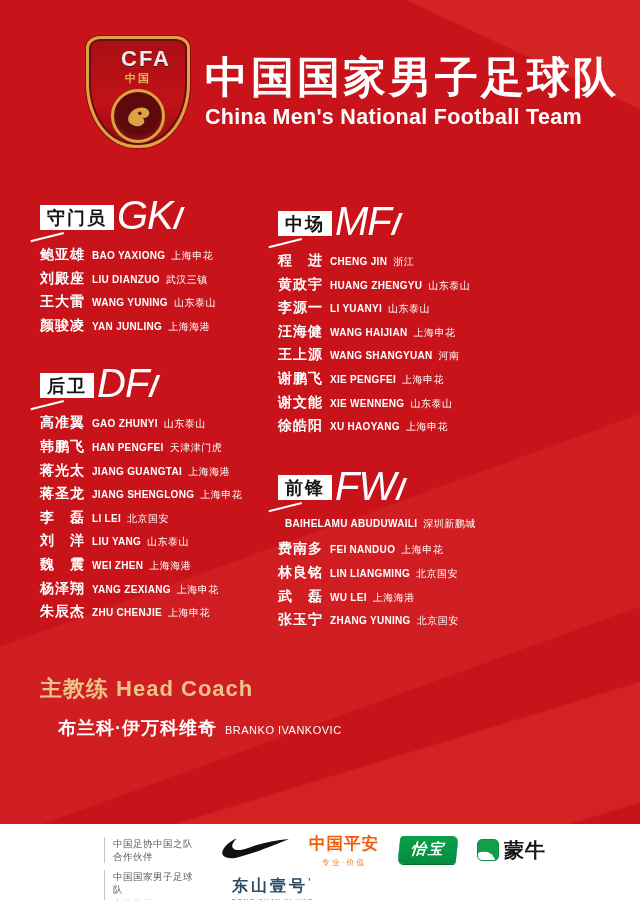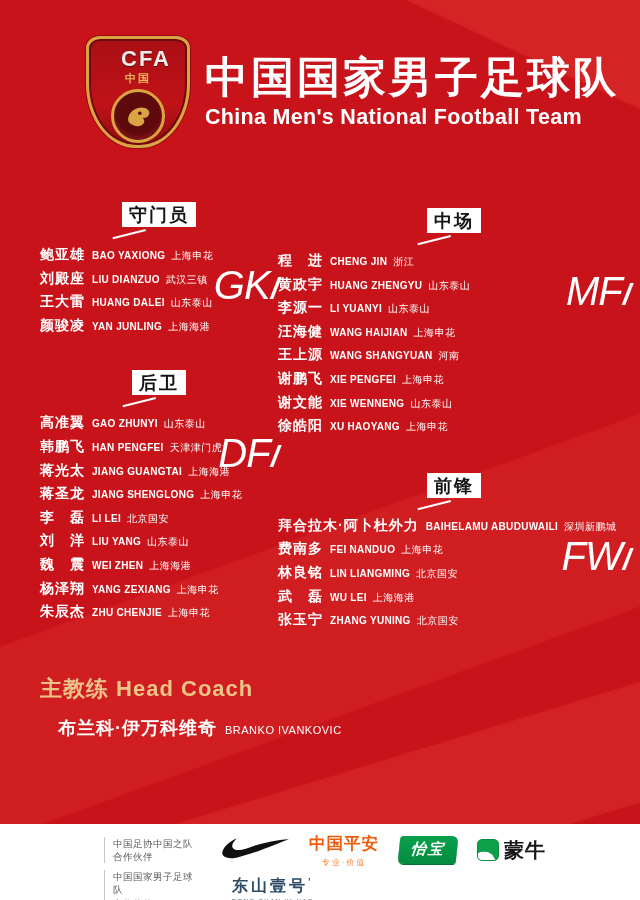--- a/index.html
+++ b/index.html
@@ -35,21 +35,21 @@
   }
   .titles{ margin-left:15px; }
   .title-cn{ color:#fff; font-size:43px; font-weight:900; letter-spacing:3px; line-height:1.1; white-space:nowrap; }
   .title-en{ color:#fff; font-size:21.5px; font-weight:700; margin-top:3px; letter-spacing:0.3px; white-space:nowrap; }
 
   
   .columns{ position:absolute; top:196px; left:40px; right:10px; display:flex; }
   .col-left{ width:238px; flex:none; }
   .col-right{ flex:1; min-width:0; padding-top:6px; }
 
-  .sec-header{ display:flex; align-items:flex-end; margin-bottom:14px; height:36px;flex-direction:column; }
+  .sec-header{ display:flex; align-items:flex-end; margin-bottom:14px; height:36px; }
   .sec-box{
     background:#fff; color:#141414; font-size:18px; font-weight:900;
     padding:4px 7px 3px; letter-spacing:2px; position:relative; line-height:1; align-self:center; margin-top:6px;
   }
   .sec-box::after{ 
     content:""; position:absolute; left:-10px; bottom:-4px; width:34px; height:2px;
     background:#fff; transform:rotate(-14deg); transform-origin:right bottom;
   }
   .sec-letters{
     color:#fff; font-size:40px; font-weight:400; font-style:italic;
@@ -145,21 +145,21 @@
             </div>
 
             <div class="player-row">
               <span class="p-name">刘殿座</span>
               <span class="p-pinyin">LIU DIANZUO</span>
               <span class="p-club">武汉三镇</span>
             </div>
 
             <div class="player-row">
               <span class="p-name">王大雷</span>
-              <span class="p-pinyin">HUANG DALEI</span>
+              <span class="p-pinyin">WANG YUNING</span>
               <span class="p-club">山东泰山</span>
             </div>
 
             <div class="player-row">
               <span class="p-name">颜骏凌</span>
               <span class="p-pinyin">YAN JUNLING</span>
               <span class="p-club">上海海港</span>
             </div>
           </div>
       </div>
@@ -288,21 +288,20 @@
 
       <div class="section sec-fw">
         <div class="sec-header">
           <span class="sec-box">前锋</span>
           <span class="sec-letters">FW</span>
         </div>
         <div class="players">
 
 
             <div class="player-row">
-              <span class="p-name">拜合拉木·阿卜杜外力</span>
               <span class="p-pinyin">BAIHELAMU ABUDUWAILI</span>
               <span class="p-club">深圳新鹏城</span>
             </div>
 
             <div class="player-row">
               <span class="p-name">费南多</span>
               <span class="p-pinyin">FEI NANDUO</span>
               <span class="p-club">上海申花</span>
             </div>
 

